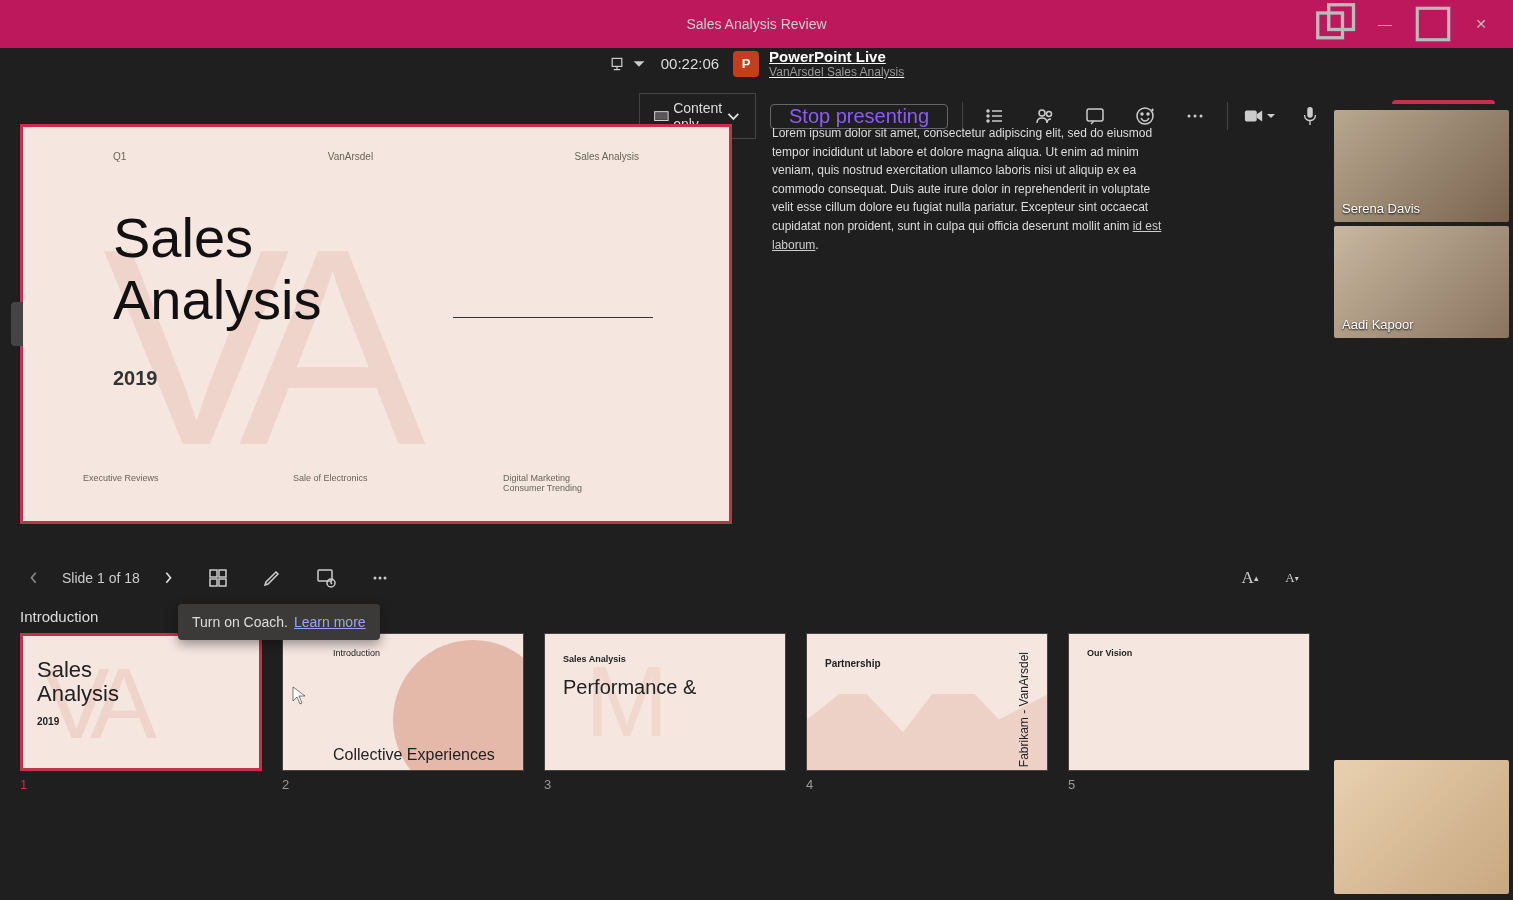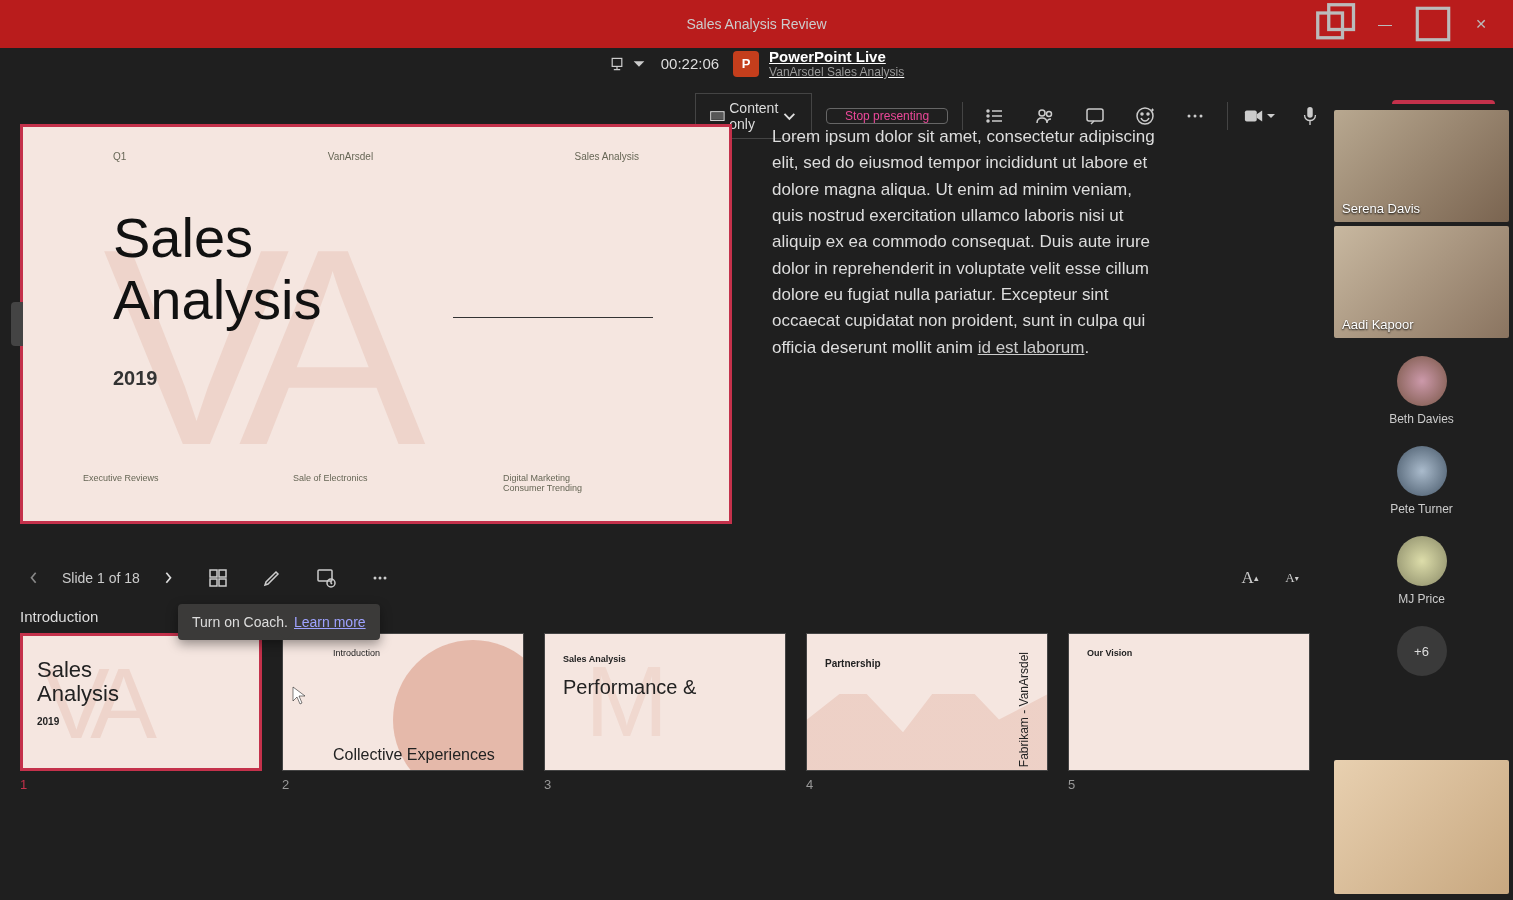--- a/index.html
+++ b/index.html
@@ -1,54 +1,54 @@
 <!DOCTYPE html>
 <html><head>
 <meta charset="utf-8">
 <style>
 * { margin:0; padding:0; box-sizing:border-box; font-family:'Segoe UI',Arial,sans-serif; }
 body { background:#1f1f1f; color:#fff; width:1513px; height:900px; overflow:hidden; }
-.titlebar { height:48px; display:flex; align-items:center; justify-content:center; position:relative; background:#b91c1c; }
+.titlebar { height:48px; display:flex; align-items:center; justify-content:center; position:relative; background:#be185d; }
 .titlebar .title { font-size:14px; color:#ccc; }
 .win-controls { position:absolute; right:0; top:0; display:flex; gap:4px; height:48px; align-items:center; padding-right:10px; }
 .win-controls div { width:44px; height:36px; display:flex; align-items:center; justify-content:center; color:#bbb; cursor:pointer; font-size:14px; }
 .toolbar { height:56px; display:flex; align-items:center; padding:0 18px; gap:14px; background:#1f1f1f;flex-direction:column; }
 .tb-left { display:flex; align-items:center; gap:14px; }
 .chev-box { display:flex; align-items:center; gap:6px; color:#ccc; font-size:14px; }
 .chev-box svg { width:16px; height:16px; }
 .timer { color:#ddd; font-size:15px; }
 .app-badge { display:flex; align-items:center; gap:10px; }
 .pp-icon { width:26px; height:26px; background:#c43e1c; border-radius:4px; display:flex; align-items:center; justify-content:center; color:#fff; font-size:13px; font-weight:bold; }
 .app-badge .txt { display:flex; flex-direction:column;text-decoration:underline; }
 .app-badge .txt .l1 { font-size:15px; color:#fff; font-weight:600; }
 .app-badge .txt .l2 { font-size:12px; color:#999; }
 .tb-center { display:flex; align-items:center; gap:14px; margin-left:auto; }
 .co-drop { display:flex; align-items:center; gap:4px; border:1px solid #444; border-radius:0; padding:6px 14px; color:#ddd; font-size:14px; cursor:pointer; }
-.btn-outline { border:1px solid #666; border-radius:4px; padding:0 18px; color:#ec4899; font-size:12px; cursor:pointer; }
+.btn-outline { border:1px solid #666; border-radius:4px; padding:0 18px; color:#8b5cf6; font-size:20px; cursor:pointer; }
 .vdiv { width:1px; height:28px; background:#444; }
 .icon-btn { width:36px; height:36px; display:flex; align-items:center; justify-content:center; color:#ccc; cursor:pointer; border-radius:4px; }
 .icon-btn svg { width:20px; height:20px; }
 .leave-btn { background:#c4314b; color:#fff; padding:8px 18px; border-radius:4px; display:flex; align-items:center; gap:8px; font-size:15px; cursor:pointer; }
 .main { display:flex; height:calc(100% - 104px); }
 .content { flex:1; display:flex; flex-direction:column; padding:20px; gap:0; position:relative; }
 .slide-row { display:flex; gap:40px; height:410px; }
 .slide-wrap { width:712px; height:400px; border:3px solid #c4314b; position:relative; background:#f5e6e0; }
 .slide { width:100%; height:100%; position:relative; background:#f5e6e0; overflow:hidden; color:#222; font-family:Georgia,serif; }
 .slide .hdr { position:absolute; top:24px; left:0; right:0; display:flex; justify-content:space-between; padding:0 90px; font-size:10px; color:#665; }
 .slide .bigVA { position:absolute; left:80px; top:60px; font-size:280px; font-weight:300; color:rgba(220,160,140,0.25); letter-spacing:-30px; font-family:Arial; }
 .slide .title1 { position:absolute; left:90px; top:80px; font-size:56px; font-weight:400; color:#111; line-height:1.1; }
 .slide .yr { position:absolute; left:90px; top:240px; font-size:20px; font-weight:700; color:#333; }
 .slide .hr { position:absolute; left:430px; top:190px; width:200px; height:1px; background:#333; }
 .slide .ftr { position:absolute; bottom:28px; left:0; right:0; display:flex; padding:0 60px; font-size:9px; color:#665; gap:100px; }
 .slide .ftr div { width:110px; }
 .prev-arrow { position:absolute; left:-12px; top:50%; transform:translateY(-50%); width:34px; height:44px; background:#444; border-radius:4px; display:flex; align-items:center; justify-content:center; color:#ccc; cursor:pointer; }
 .coach-tip { position:absolute; left:178px; top:500px; background:#3b3a39; border-radius:4px; padding:10px 14px; display:flex; gap:6px; font-size:14px; color:#ddd; box-shadow:0 4px 12px rgba(0,0,0,0.4); z-index:5; }
 .coach-tip:before { content:""; position:absolute; bottom:-8px; left:100px; border:8px solid transparent; border-top-color:#3b3a39; }
 .coach-tip a { color:#9ea2ff; text-decoration:underline; cursor:pointer; }
-.notes { width:390px; color:#ddd; font-size:17px; line-height:1.55; }
+.notes { width:390px; color:#ddd; font-size:12px; line-height:1.55; }
 .notes a { color:#ccc; text-decoration:underline; }
 .controls-row { display:flex; align-items:center; gap:18px; padding:14px 0 4px 0; margin-top:12px; }
 .controls-row .pager { display:flex; align-items:center; gap:14px; color:#ccc; font-size:14px; }
 .pager .arrow { width:28px; height:28px; display:flex; align-items:center; justify-content:center; cursor:pointer; color:#888; }
 .cr-right { margin-left:auto; display:flex; gap:6px; }
 .section-label { color:#ddd; font-size:15px; margin:8px 0 8px 0; }
 .thumbs { display:flex; gap:20px; overflow:hidden; }
 .thumb-col { display:flex; flex-direction:column; gap:6px; }
 .thumb { width:242px; height:138px; background:#f5e6e0; border:1px solid #444; cursor:pointer; position:relative; overflow:hidden; color:#222; font-family:Georgia,serif; }
 .thumb.active { border:3px solid #c4314b; }
@@ -343,33 +343,15 @@
     </div>
   </div>
 
   <div class="part-panel">
     <div class="video-tile vt1">
       <div class="name">Serena Davis</div>
     </div>
     <div class="video-tile vt2">
       <div class="name">Aadi Kapoor</div>
     </div>
-    <div class="avatars">
-      <div class="av-col">
-          <div class="av av1"></div>
-          <div class="an">Beth Davies</div>
-        </div>
-      <div class="av-col">
-          <div class="av av2"></div>
-          <div class="an">Pete Turner</div>
-        </div>
-      <div class="av-col">
-          <div class="av av3"></div>
-          <div class="an">MJ Price</div>
-        </div>
-      <div class="av-col">
-          <div class="av av-more">+6</div>
-          <div class="an">&nbsp;</div>
-        </div>
-    </div>
     <div class="video-tile vt-self"></div>
   </div>
 </div>
 
 </body></html>

